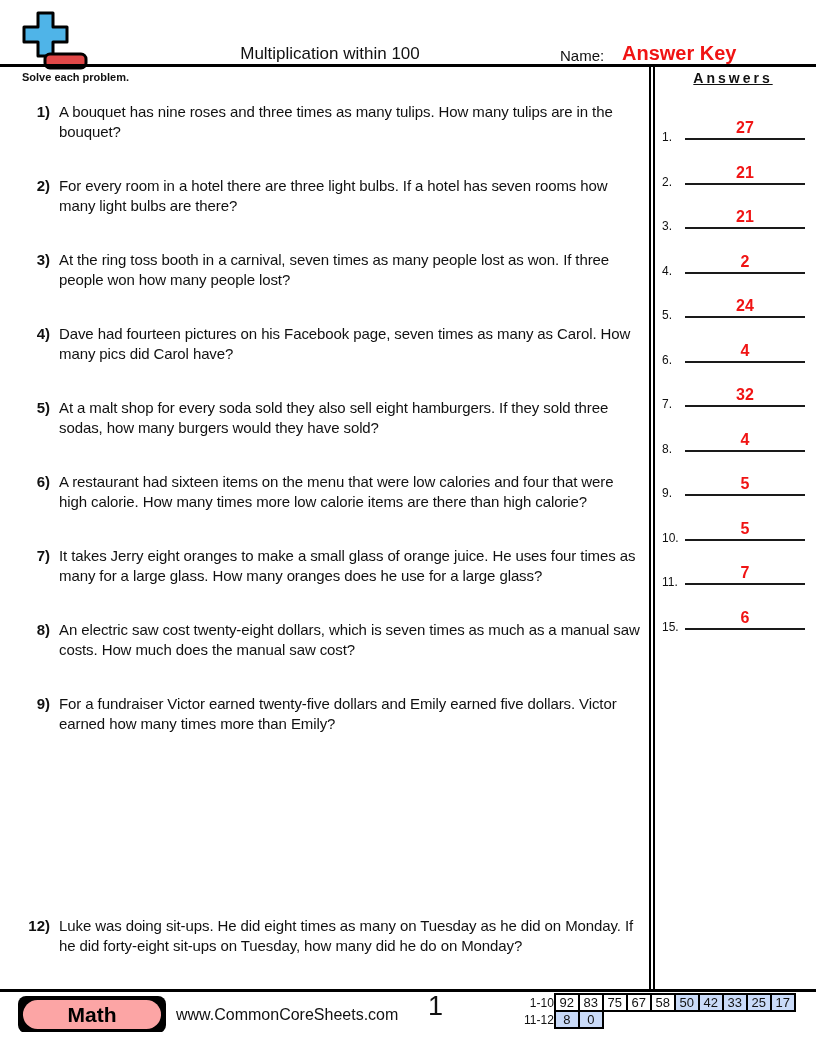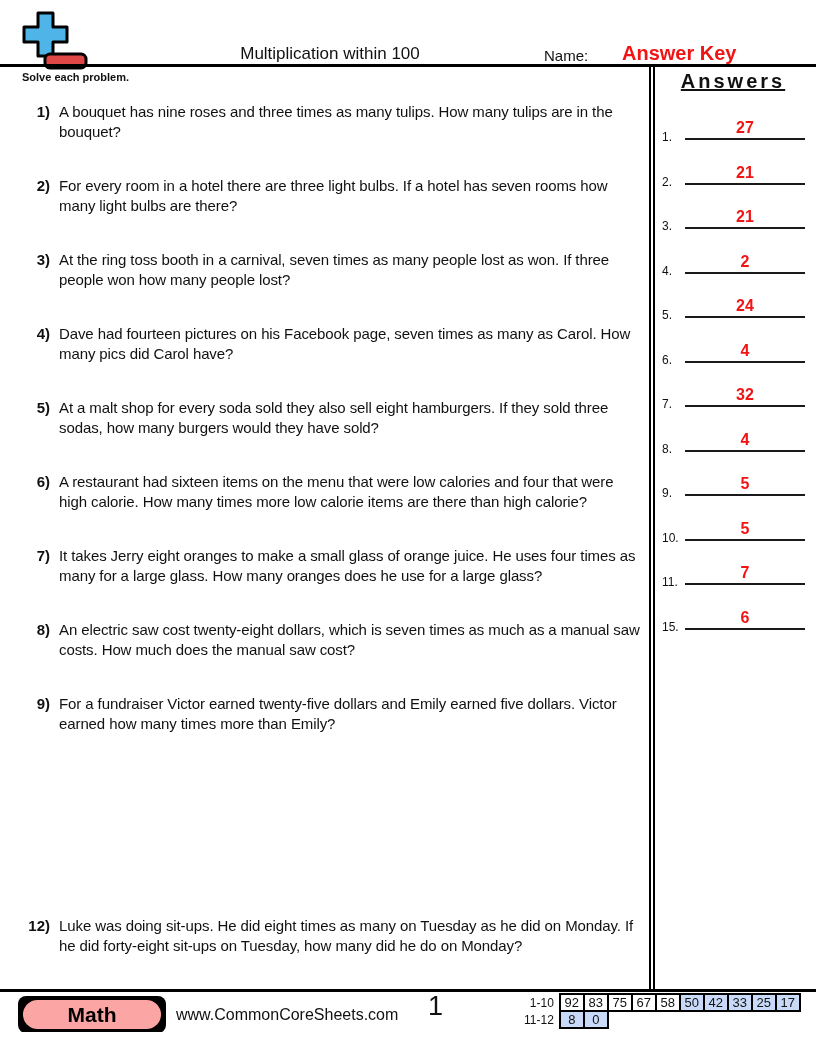--- a/index.html
+++ b/index.html
@@ -3,49 +3,49 @@
 <meta charset="utf-8">
 <style>
   html,body{margin:0;padding:0;background:#fff;}
   .page{
     position:relative;width:816px;height:1032px;margin:0 auto;background:#fff;
     font-family:"Liberation Sans",sans-serif;color:#111;overflow:hidden;
   }
   
   .logo{position:absolute;left:14px;top:10px;}
   .title{position:absolute;left:150px;top:44px;width:360px;text-align:center;font-size:17px;}
-  .name-label{position:absolute;left:544px;top:47px;font-size:15px;}
+  .name-label{position:absolute;left:560px;top:47px;font-size:15px;}
   .name-value{position:absolute;left:622px;top:42px;font-size:20px;font-weight:bold;color:var(--answer_red);}
   .hline-top{position:absolute;left:0;top:64px;width:816px;height:3px;background:#000;}
   .instructions{position:absolute;left:22px;top:71px;font-size:11px;font-weight:bold;}
   
   .vdivider{position:absolute;left:649px;top:67px;width:2px;height:923px;
     border-left:2px solid #000;border-right:2px solid #000;background:#fff;}
   
   .problem{position:absolute;left:22px;width:622px;font-size:15px;line-height:20px;}
   .pnum{position:absolute;left:0;top:0;width:28px;text-align:right;font-weight:bold;}
   .ptext{display:block;margin-left:37px;letter-spacing:-0.1px;}
   
   .answers-title{position:absolute;left:658px;top:70px;width:150px;text-align:center;
-    font-size:20px;font-weight:bold;letter-spacing:3px;text-decoration:underline;}
+    font-size:14px;font-weight:bold;letter-spacing:3px;text-decoration:underline;}
   .arow{position:absolute;left:655px;width:158px;height:44px;}
   .anum{position:absolute;left:7px;bottom:4px;font-size:12px;}
   .aline{position:absolute;left:30px;right:8px;bottom:8px;border-bottom:2px solid #1a1a1a;}
   .aval{position:absolute;left:30px;right:8px;bottom:11px;text-align:center;
     font-weight:bold;font-size:16px;color:var(--answer_red);}
   
   .hline-bottom{position:absolute;left:0;top:989px;width:816px;height:3px;background:#000;}
   .math-badge{position:absolute;left:18px;top:996px;width:148px;height:37px;background:#000;border-radius:8px;}
   .math-pill{position:absolute;left:5px;top:4px;right:5px;bottom:4px;background:#fca5a5;border-radius:20px;
     display:flex;align-items:center;justify-content:center;font-size:21px;font-weight:bold;color:#000;}
   .website{position:absolute;left:176px;top:1006px;font-size:16px;}
   .page-number{position:absolute;left:428px;top:991px;font-size:27px;}
   .score-table{position:absolute;left:524px;top:993px;border-collapse:collapse;}
   .score-table td{padding:0;}
-  .score-table .lbl{border:none;text-align:right;padding-right:5px;font-size:12px;white-space:nowrap;}
+  .score-table .lbl{border:none;text-align:right;font-size:12px;white-space:nowrap;}
   .score-table .c{border:2px solid #000;width:22px;height:14px;text-align:center;font-size:13px;padding:0 0;background:#fff;}
   .score-table .c.blue{background:var(--cell_blue);}
 </style>
 </head>
 <body>
 
 <div class="page">
 
   <div class="logo">
     <svg width="80" height="62" viewBox="0 0 80 62">

